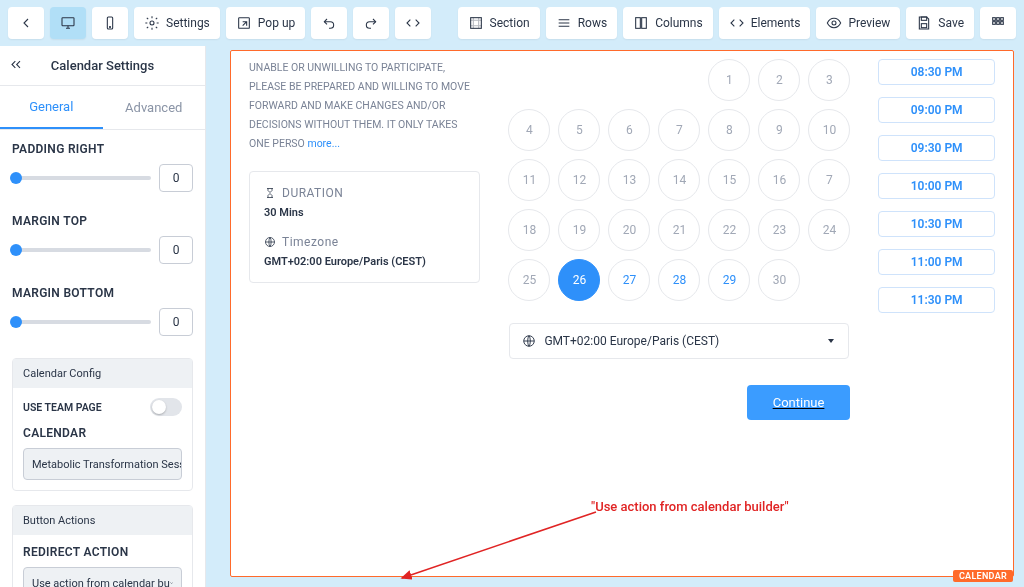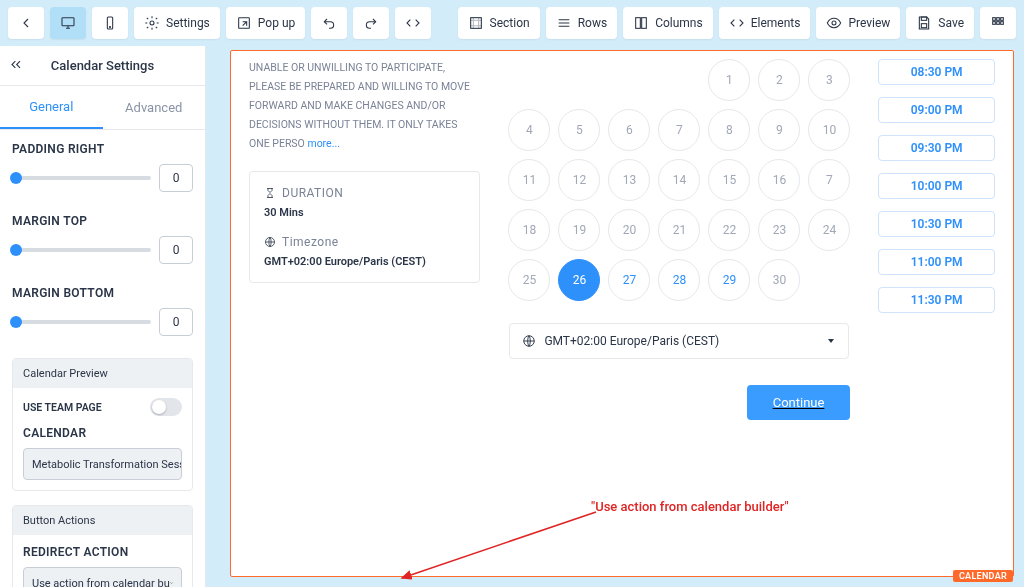--- a/index.html
+++ b/index.html
@@ -207,21 +207,21 @@
         <div class="sec-label">MARGIN BOTTOM</div>
         <div class="slider-row">
           <div class="slider-track">
               <div class="slider-thumb"></div>
             </div>
           <div class="slider-val">0</div>
         </div>
       </div>
 
       <div class="panel">
-        <div class="panel-h">Calendar Preview</div>
+        <div class="panel-h">Calendar Config</div>
         <div class="panel-b">
           <div class="row">
             <span>USE TEAM PAGE</span>
             <div class="toggle"></div>
           </div>
           <div class="sec-label">CALENDAR</div>
           <div class="dropdown">
             <span>Metabolic Transformation Sess</span>
             <svg viewBox="0 0 10 10">
                 <path d="M1 3l4 4 4-4" stroke="#2a3547" stroke-width="1.4" fill="none"></path>

